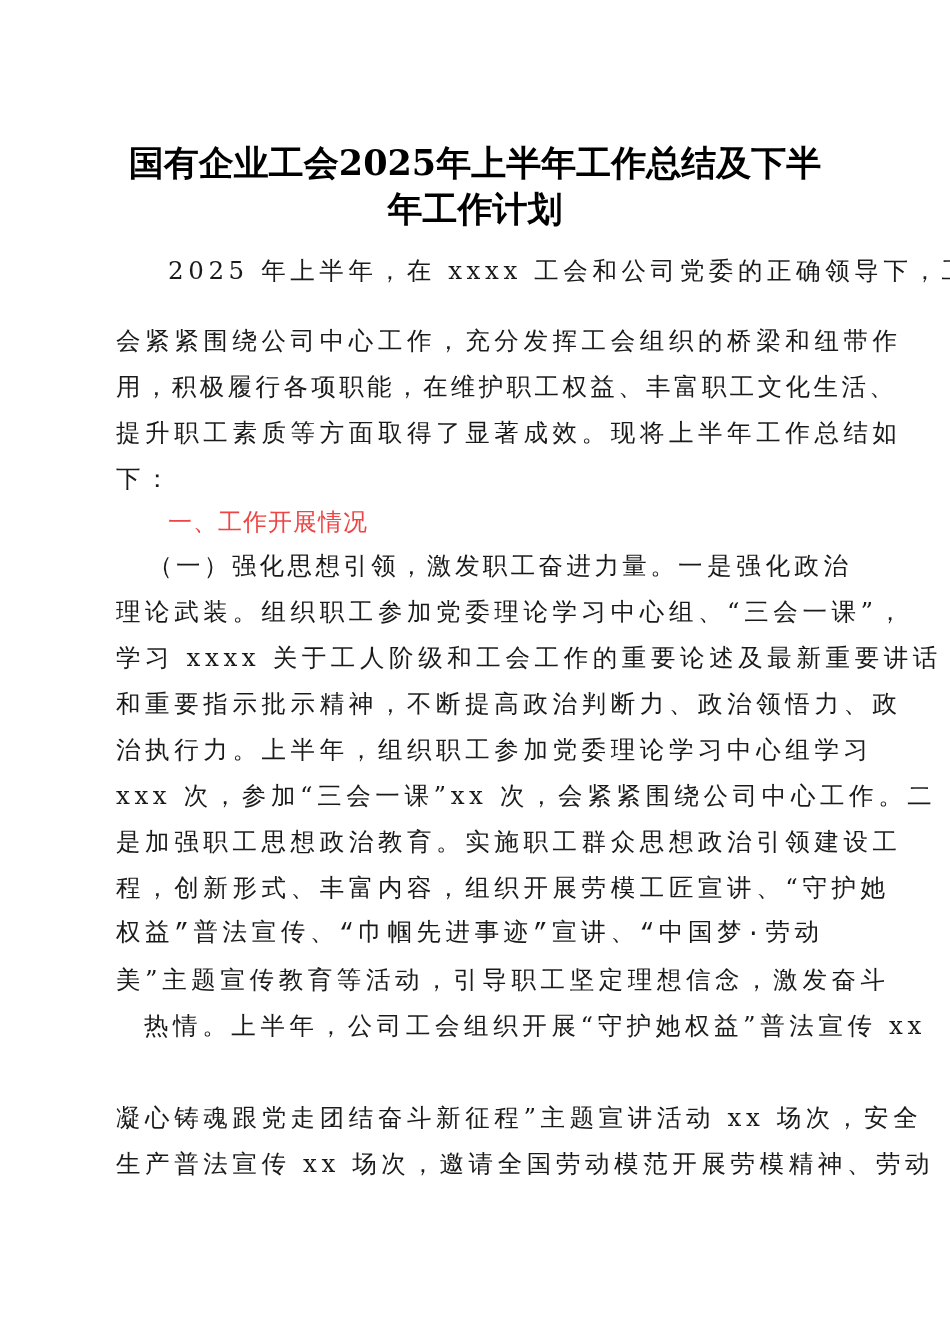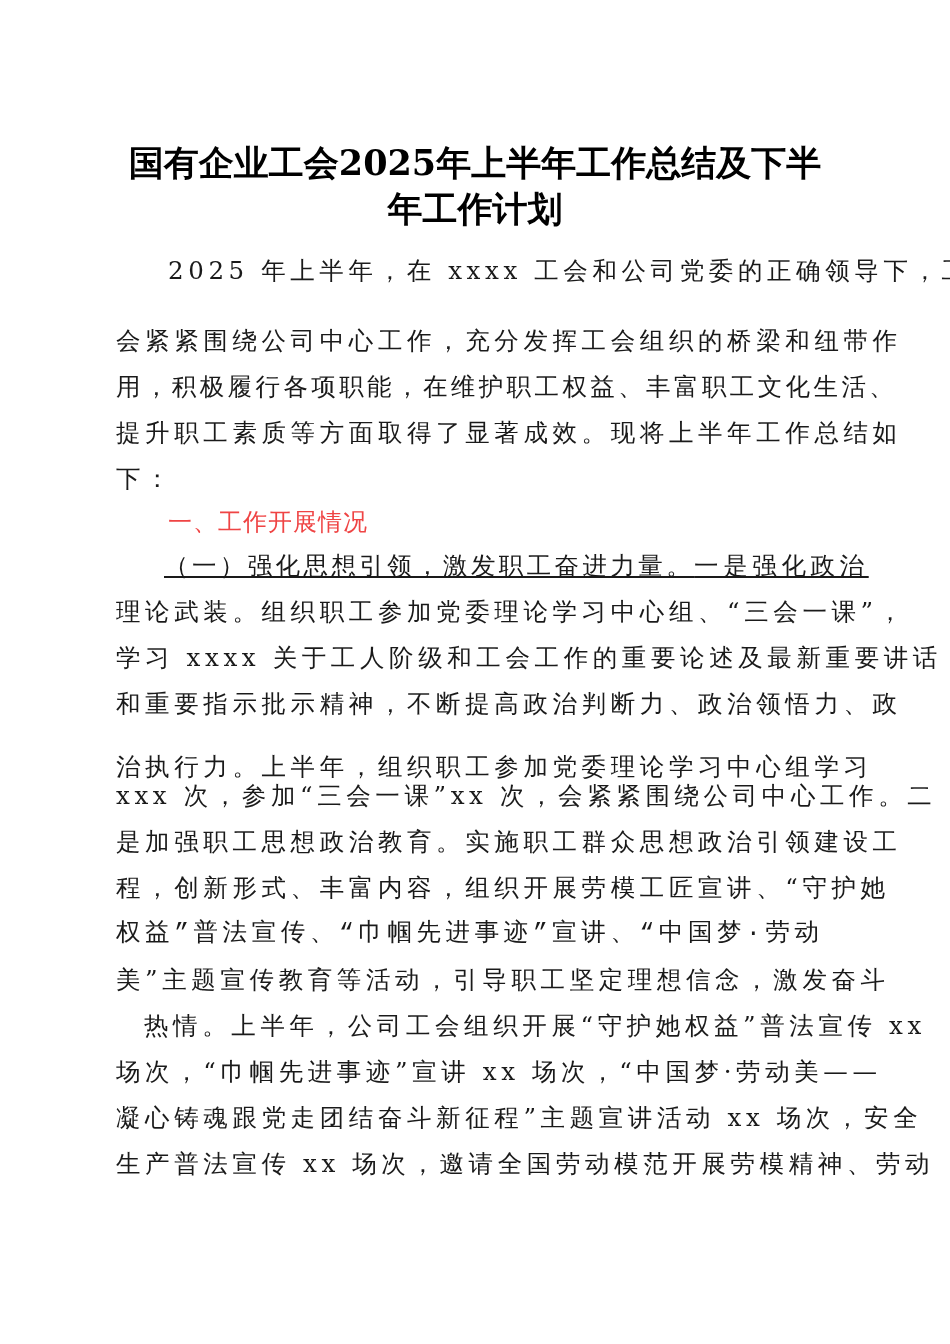--- a/index.html
+++ b/index.html
@@ -72,31 +72,30 @@
   <div class="title title-2">年工作计划</div>
 
   <div class="line indent" style="top:256px;">2025 年上半年，在 xxxx 工会和公司党委的正确领导下，工</div>
   <div class="line" style="top:326px;">会紧紧围绕公司中心工作，充分发挥工会组织的桥梁和纽带作</div>
   <div class="line" style="top:418px;">提升职工素质等方面取得了显著成效。现将上半年工作总结如</div>
   <div class="line" style="top:372px; letter-spacing:3.4px;">用，积极履行各项职能，在维护职工权益、丰富职工文化生活、</div>
   <div class="line" style="top:464px;">下：</div>
 
   <div class="heading" style="top:507px;">一、工作开展情况</div>
 
-  <div class="line" style="top:551px; left:164px;text-decoration:underline;">
+  <div class="line" style="top:551px; left:148px;">
     <span class="sub-heading-lead">（一）强化思想引领，激发职工奋进力量。</span><span>一是强化政治</span>
   </div>
 
   <div class="line" style="top:597px;">理论武装。组织职工参加党委理论学习中心组、“三会一课”，</div>
   <div class="line" style="top:689px;">和重要指示批示精神，不断提高政治判断力、政治领悟力、政</div>
   <div class="line" style="top:643px;">学习 xxxx 关于工人阶级和工会工作的重要论述及最新重要讲话</div>
-  <div class="line" style="top:735px;margin-top:17px;">治执行力。上半年，组织职工参加党委理论学习中心组学习</div>
+  <div class="line" style="top:735px;">治执行力。上半年，组织职工参加党委理论学习中心组学习</div>
   <div class="line" style="top:781px;">xxx 次，参加“三会一课”xx 次，会紧紧围绕公司中心工作。二</div>
   <div class="line" style="top:827px;">是加强职工思想政治教育。实施职工群众思想政治引领建设工</div>
   <div class="line" style="top:873px;">程，创新形式、丰富内容，组织开展劳模工匠宣讲、“守护她</div>
   <div class="line" style="top:919px;font-family:Liberation Mono, monospace;">权益”普法宣传、“巾帼先进事迹”宣讲、“中国梦·劳动</div>
   <div class="line" style="top:965px;">美”主题宣传教育等活动，引导职工坚定理想信念，激发奋斗</div>
   <div class="line" style="top:1011px;margin-left:28px;">热情。上半年，公司工会组织开展“守护她权益”普法宣传 xx</div>
-  <div class="line" style="top:1057px;">场次，“巾帼先进事迹”宣讲 xx 场次，“中国梦·劳动美——</div>
   <div class="line" style="top:1103px;">凝心铸魂跟党走团结奋斗新征程”主题宣讲活动 xx 场次，安全</div>
   <div class="line" style="top:1149px;">生产普法宣传 xx 场次，邀请全国劳动模范开展劳模精神、劳动</div>
 
 </div>
 
 </body></html>

